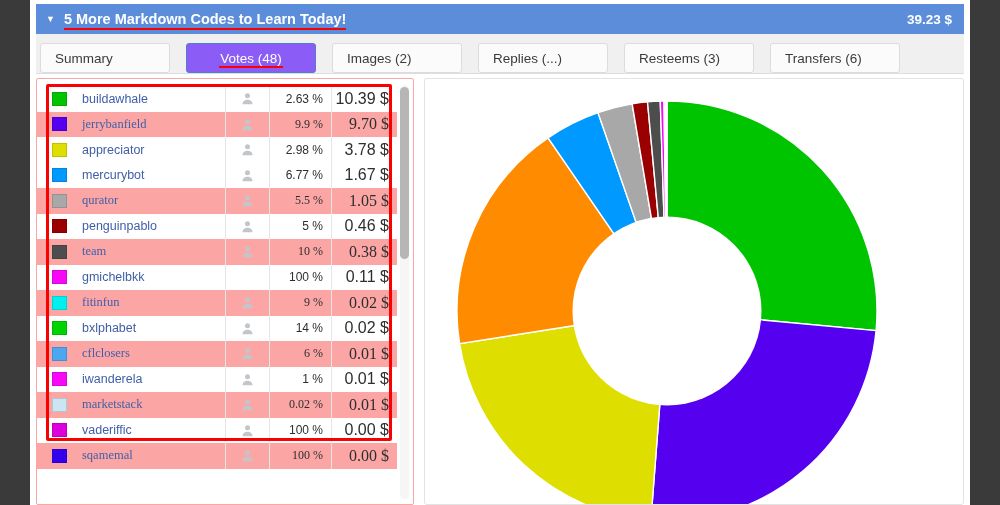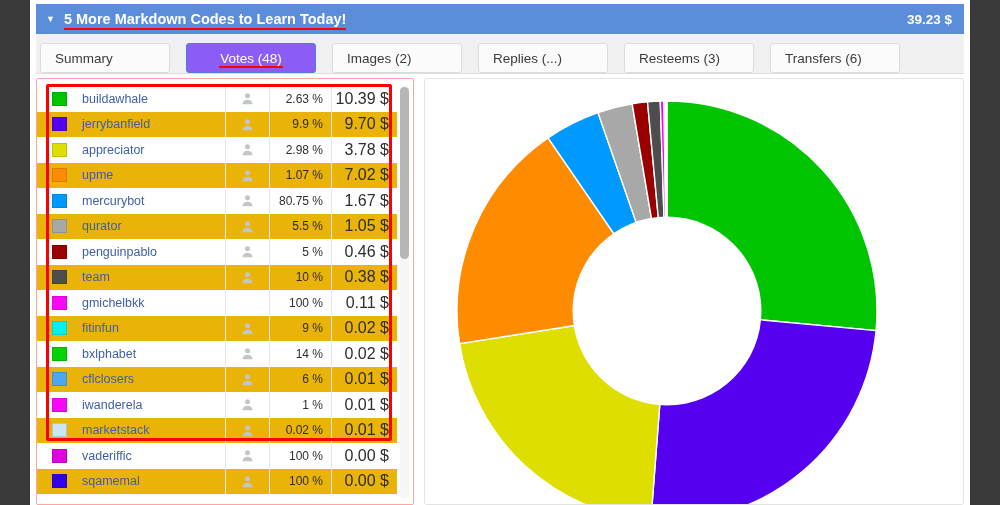--- a/index.html
+++ b/index.html
@@ -130,21 +130,21 @@
     left: 0; top: 7px;
     width: 360px;
   }
   .row {
     position: relative;
     height: 25.5px;
     display: flex;
     align-items: center;
     background: #ffffff;
   }
-  .row.alt { background: #eab308; }
+  .row.alt { background: #fca5a5; font-family: Liberation Serif, serif; }
 
   .swatch-cell {
     width: 44px;
     display: flex;
     justify-content: center;
     align-items: center;
     flex: none;
   }
   .swatch {
     width: 15px; height: 14px;
@@ -352,50 +352,34 @@
                 <span>
                   <svg class="person-icon" width="13" height="13" viewBox="0 0 16 16" aria-hidden="true">
                     <circle cx="8" cy="4.6" r="3.1" fill="#c2c6cb"></circle>
                     <path d="M1.8 15c0-3.5 2.8-5.6 6.2-5.6s6.2 2.1 6.2 5.6z" fill="#c2c6cb"></path>
                   </svg>
                 </span>
               </div>
               <div class="pct-cell">2.98 %</div>
               <div class="amt-cell">3.78 $</div>
             </div>
-            <div class="row alt">
-              <div class="swatch-cell">
-                <div class="swatch" style="background: rgb(255, 140, 0);"></div>
-              </div>
-              <div class="name-cell">upme</div>
-              <div class="icon-cell">
-                <span>
-                  <svg class="person-icon" width="13" height="13" viewBox="0 0 16 16" aria-hidden="true">
-                    <circle cx="8" cy="4.6" r="3.1" fill="#c2c6cb"></circle>
-                    <path d="M1.8 15c0-3.5 2.8-5.6 6.2-5.6s6.2 2.1 6.2 5.6z" fill="#c2c6cb"></path>
-                  </svg>
-                </span>
-              </div>
-              <div class="pct-cell">1.07 %</div>
-              <div class="amt-cell">7.02 $</div>
-            </div>
             <div class="row">
               <div class="swatch-cell">
                 <div class="swatch" style="background: rgb(0, 153, 255);"></div>
               </div>
               <div class="name-cell">mercurybot</div>
               <div class="icon-cell">
                 <span>
                   <svg class="person-icon" width="13" height="13" viewBox="0 0 16 16" aria-hidden="true">
                     <circle cx="8" cy="4.6" r="3.1" fill="#c2c6cb"></circle>
                     <path d="M1.8 15c0-3.5 2.8-5.6 6.2-5.6s6.2 2.1 6.2 5.6z" fill="#c2c6cb"></path>
                   </svg>
                 </span>
               </div>
-              <div class="pct-cell">80.75 %</div>
+              <div class="pct-cell">6.77 %</div>
               <div class="amt-cell">1.67 $</div>
             </div>
             <div class="row alt">
               <div class="swatch-cell">
                 <div class="swatch" style="background: rgb(168, 168, 168);"></div>
               </div>
               <div class="name-cell">qurator</div>
               <div class="icon-cell">
                 <span>
                   <svg class="person-icon" width="13" height="13" viewBox="0 0 16 16" aria-hidden="true">

